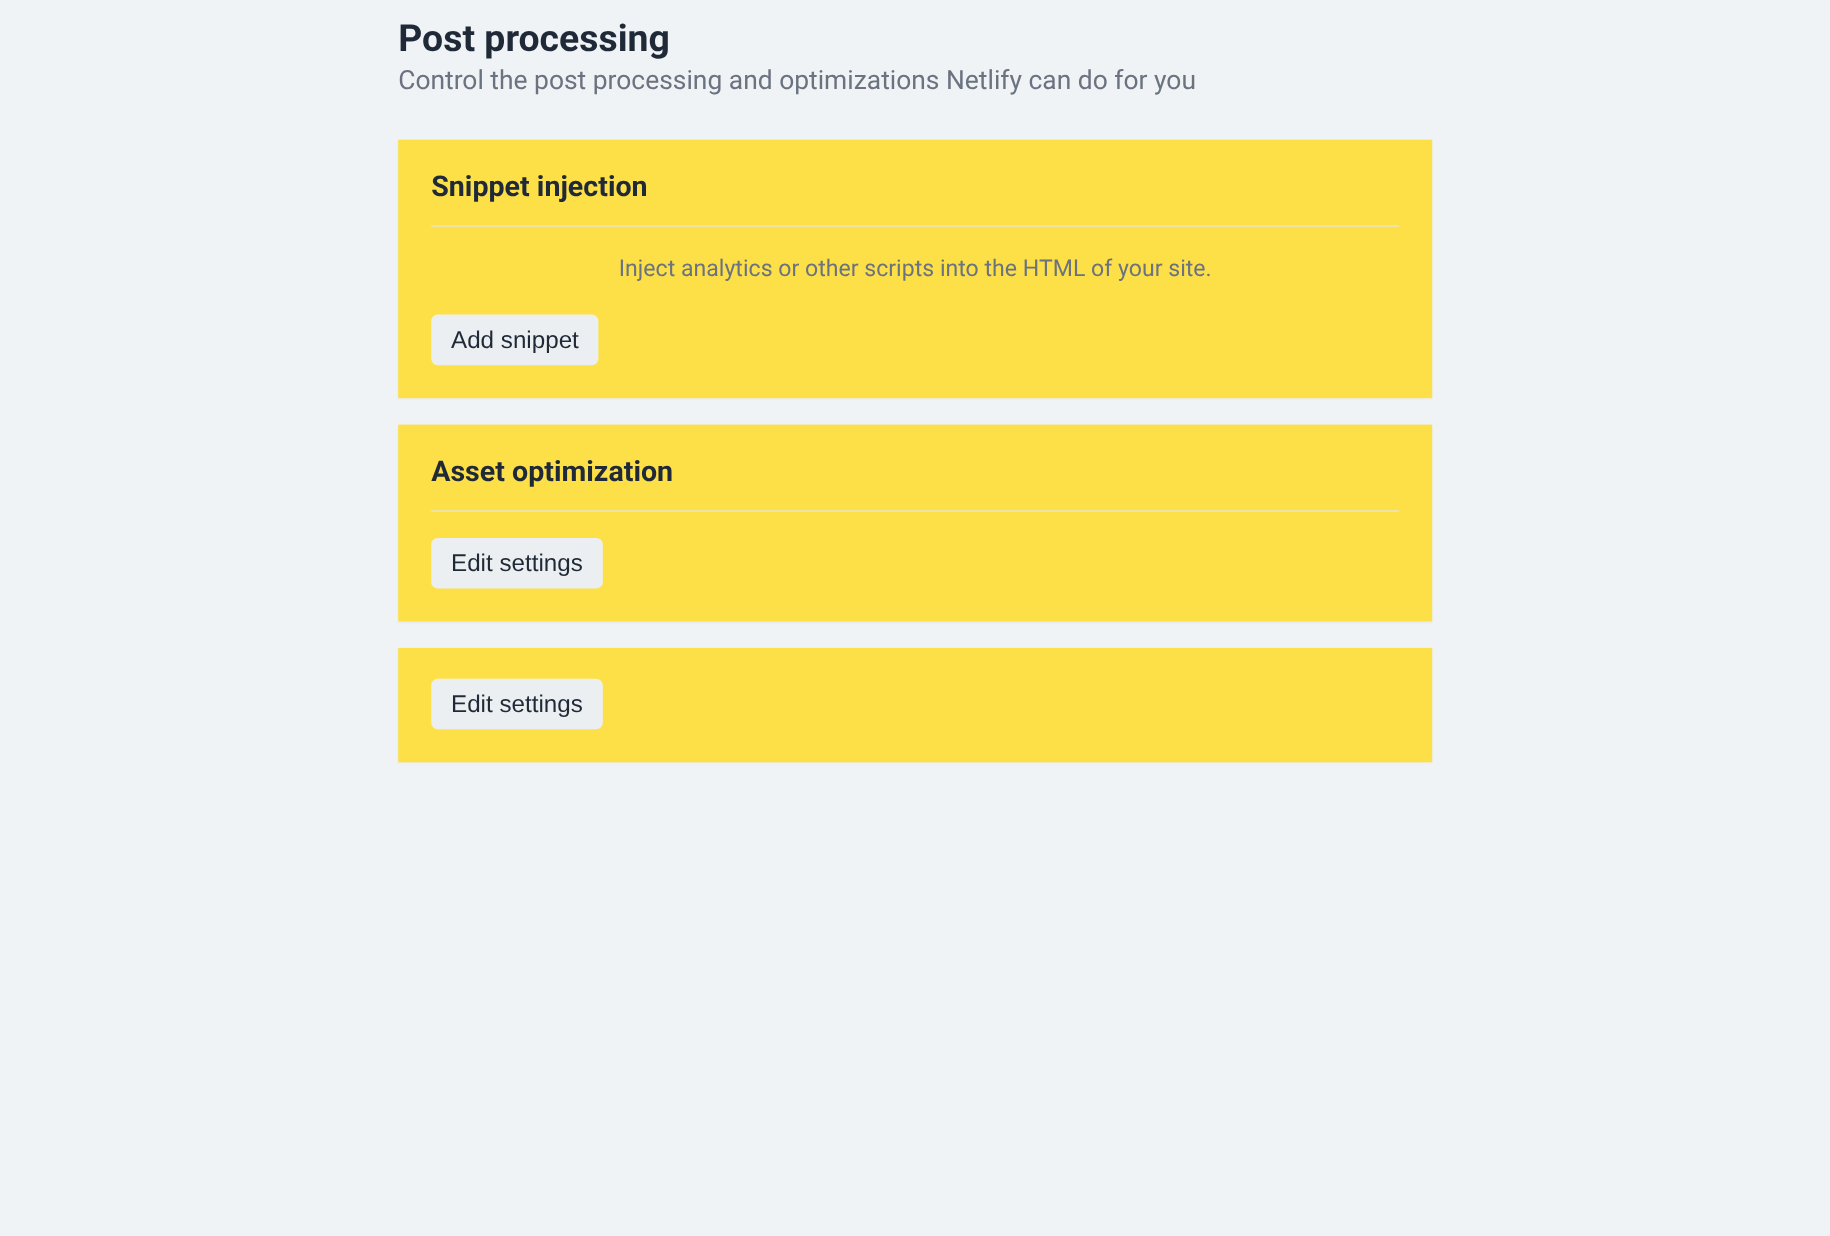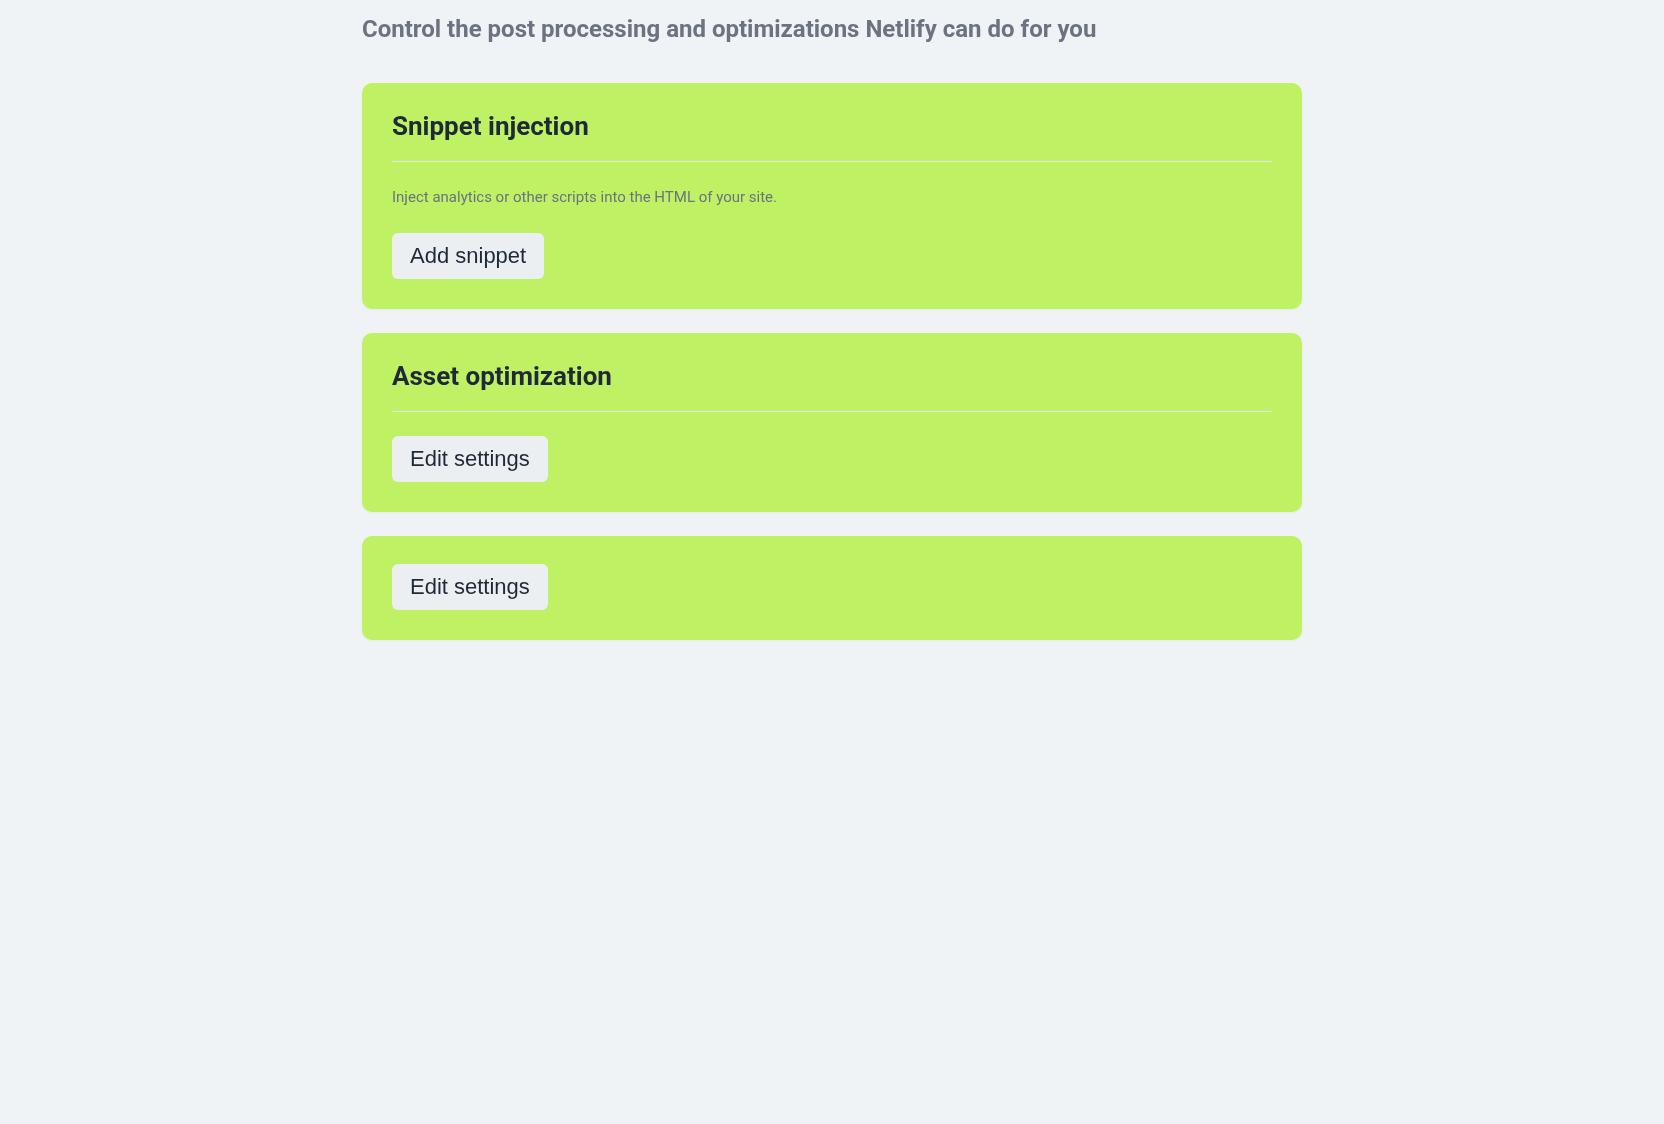--- a/index.html
+++ b/index.html
@@ -22,47 +22,48 @@
     }
     .page-title {
       font-size: 34px;
       font-weight: 700;
       color: #1f2937;
       margin-bottom: 4px;
     }
     .page-subtitle {
       font-size: 24px;
       color: #6b7280;
-      font-weight: 700;
+      font-weight: 400;
     }
     .card {
-      background-color: #bef264;
-      border-radius: 10px;
+      background-color: #fde047;
+      border-radius: 0;
       padding: 28px 30px 30px 30px;
       margin-bottom: 24px;
       box-shadow: 0 1px 3px rgba(0,0,0,0.04);
     }
     .card-header {
       display: flex;
       justify-content: space-between;
       align-items: center;
       padding-bottom: 20px;
       border-bottom: 1px solid #e5e7eb;
       margin-bottom: 24px;
     }
     .card-title {
       font-size: 26px;
       font-weight: 700;
       color: #1f2937;
     }
     .card-description {
-      font-size: 15px;
+      font-size: 21px;
       color: #6b7280;
       margin-bottom: 24px;
       line-height: 1.5;
+      text-align: center;
     }
     .card-status {
       font-size: 23px;
       color: #1f2937;
       margin-bottom: 24px;
       font-weight: 500;
     }
     .btn {
       display: inline-block;
       background-color: #eceff1;
@@ -85,20 +86,21 @@
       border-radius: 5px;
       letter-spacing: 0.5px;
     }
   </style>
 </head>
 <body>
 
 <div class="container">
 
   <div class="page-header">
+    <h1 class="page-title">Post processing</h1>
     <p class="page-subtitle">Control the post processing and optimizations Netlify can do for you</p>
   </div>
 
   <div class="card">
     <div class="card-header">
       <h2 class="card-title">Snippet injection</h2>
     </div>
     <p class="card-description">Inject analytics or other scripts into the HTML of your site.</p>
     <button class="btn">Add snippet</button>
   </div>

